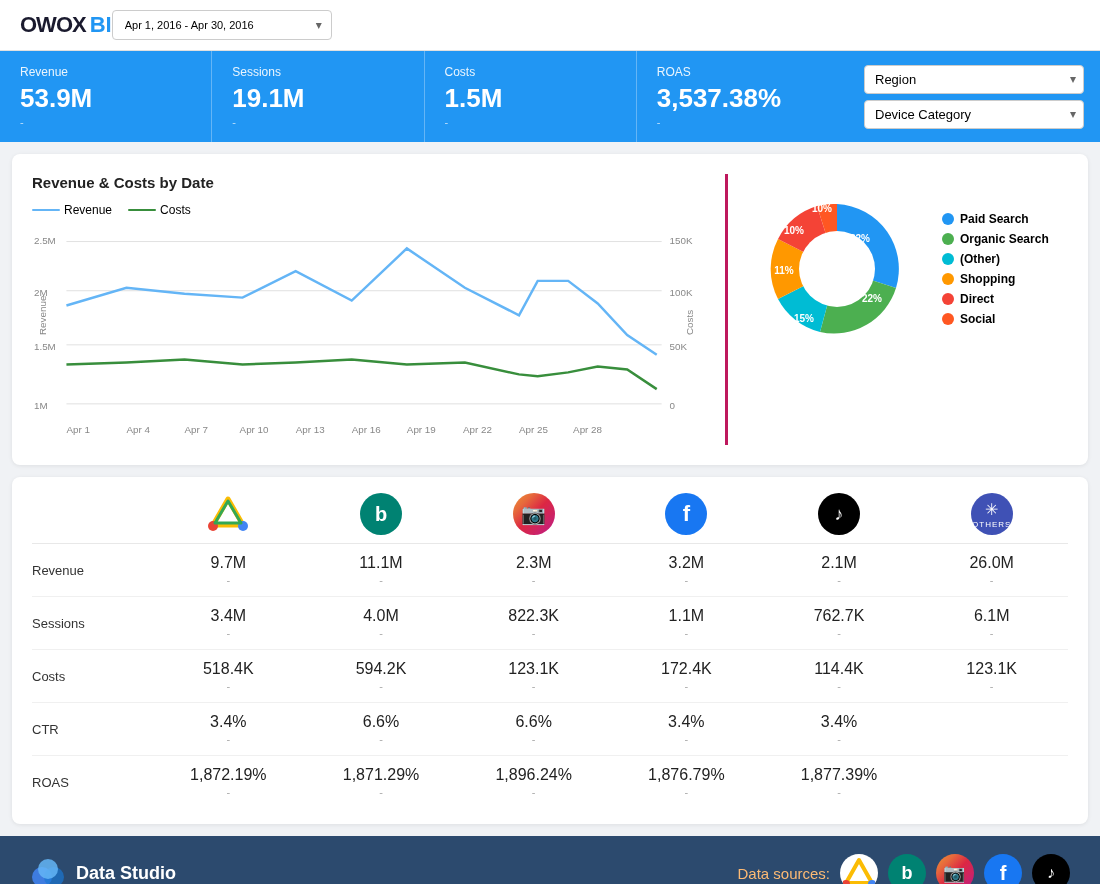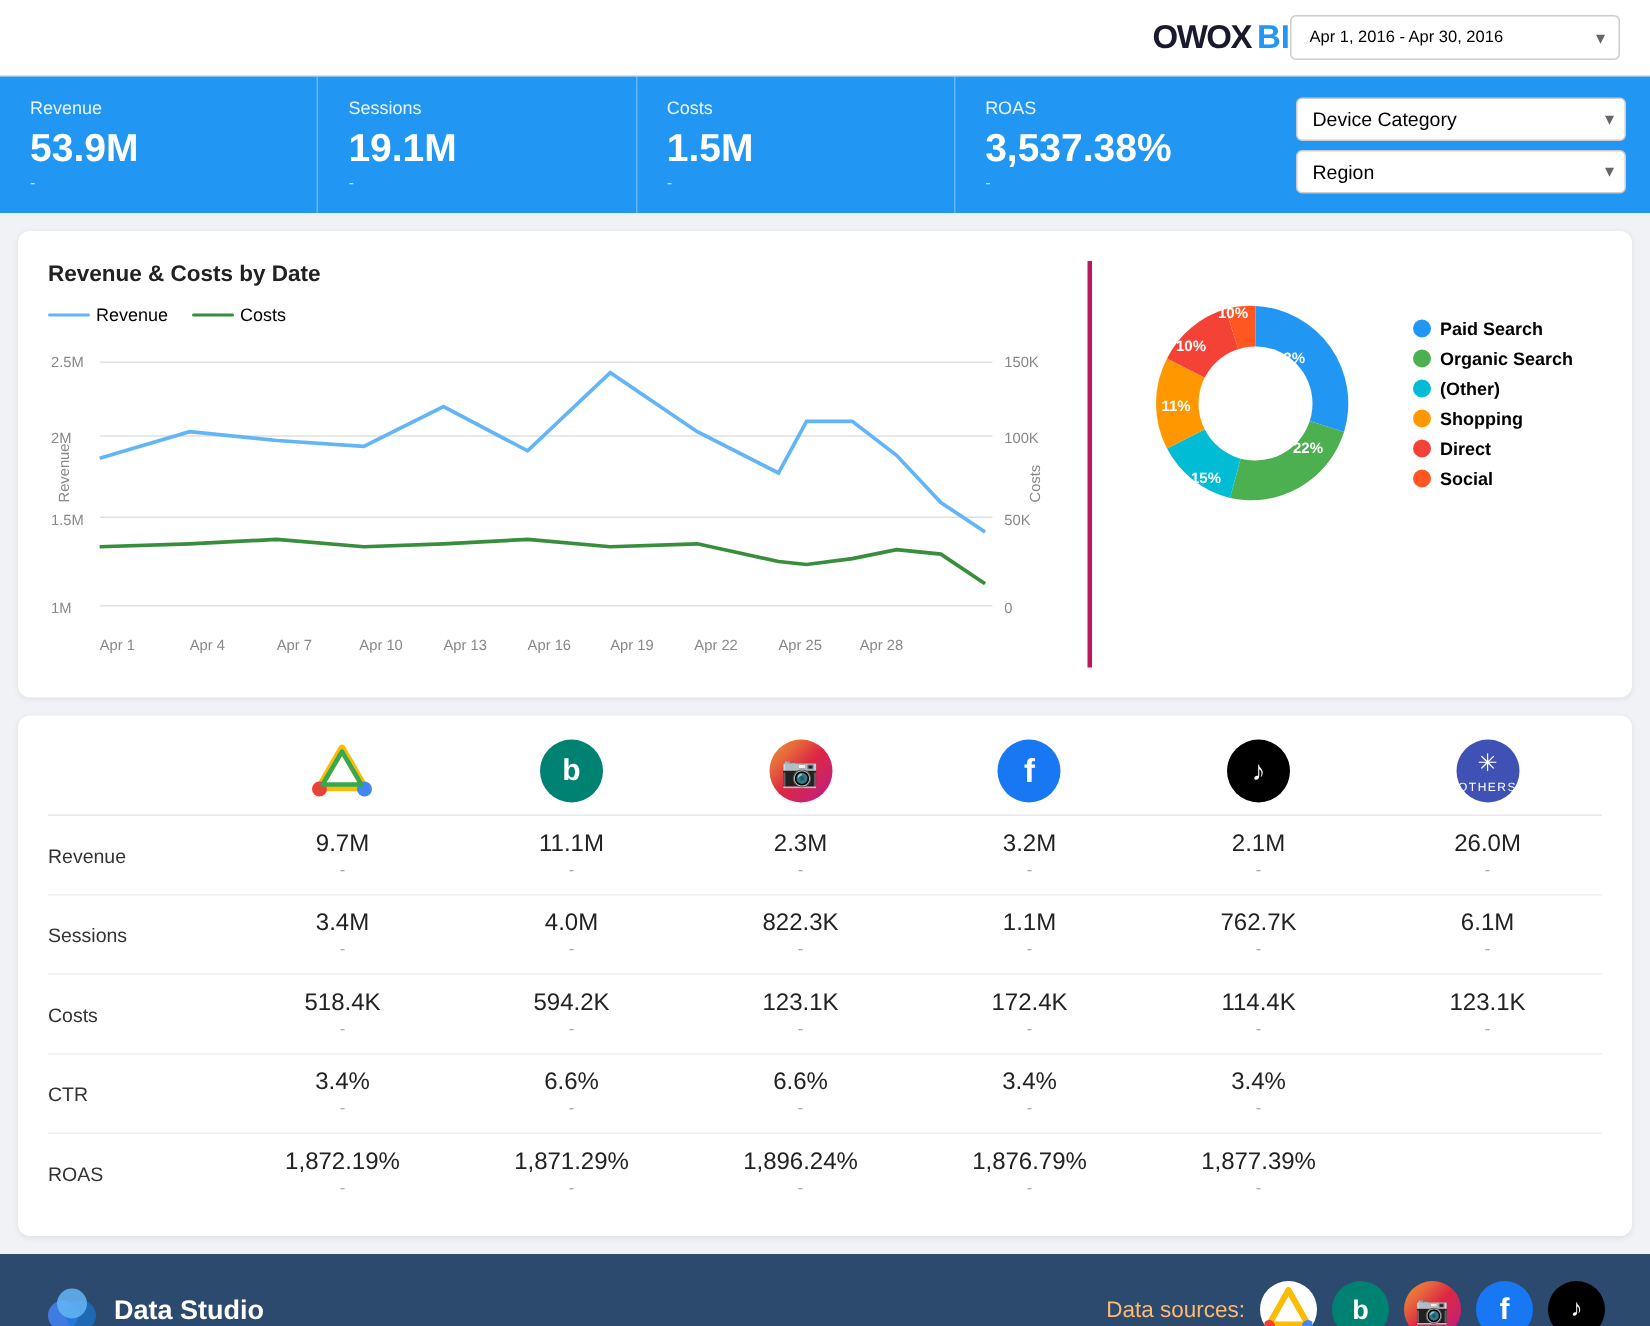--- a/index.html
+++ b/index.html
@@ -3,21 +3,21 @@
   <meta charset="utf-8">
   <style>
     * { box-sizing: border-box; margin: 0; padding: 0; }
     body { font-family: 'Arial', sans-serif; background: #f0f2f5; width: 1100px; min-height: 884px; overflow-x: hidden; }
 
     
     .top-bar {
       background: #fff;
       display: flex;
       align-items: center;
-      justify-content: flex-end;
+      justify-content: flex-start;
       padding: 10px 20px;
       border-bottom: 1px solid #e0e0e0;
     }
     .logo { display: flex; align-items: center; gap: 4px; }
     .logo-owox { font-size: 22px; font-weight: 800; color: #1a1a2e; letter-spacing: -1px; }
     .logo-bi { font-size: 22px; font-weight: 800; color: #2196f3; }
 
     
     .kpi-bar {
       background: #2196f3;
@@ -226,26 +226,26 @@
     <div class="kpi-sub">-</div>
   </div>
       <div class="kpi-item">
     <div class="kpi-label">ROAS</div>
     <div class="kpi-value">3,537.38%</div>
     <div class="kpi-sub">-</div>
   </div>
     </div>
   <div class="kpi-right">
     <div class="filter-wrap">
+      <select class="filter-select"><option>Region</option></select>
+    </div>
+    <div class="filter-wrap">
       <select class="filter-select">
         <option>Device Category</option>
       </select>
-    </div>
-    <div class="filter-wrap">
-      <select class="filter-select"><option>Region</option></select>
     </div>
   </div>
 </div>
 
 <div class="charts-section">
 
   <div class="chart-left">
     <div class="chart-title">Revenue &amp; Costs by Date</div>
     <div class="line-chart-legend">
       <div class="legend-item">

